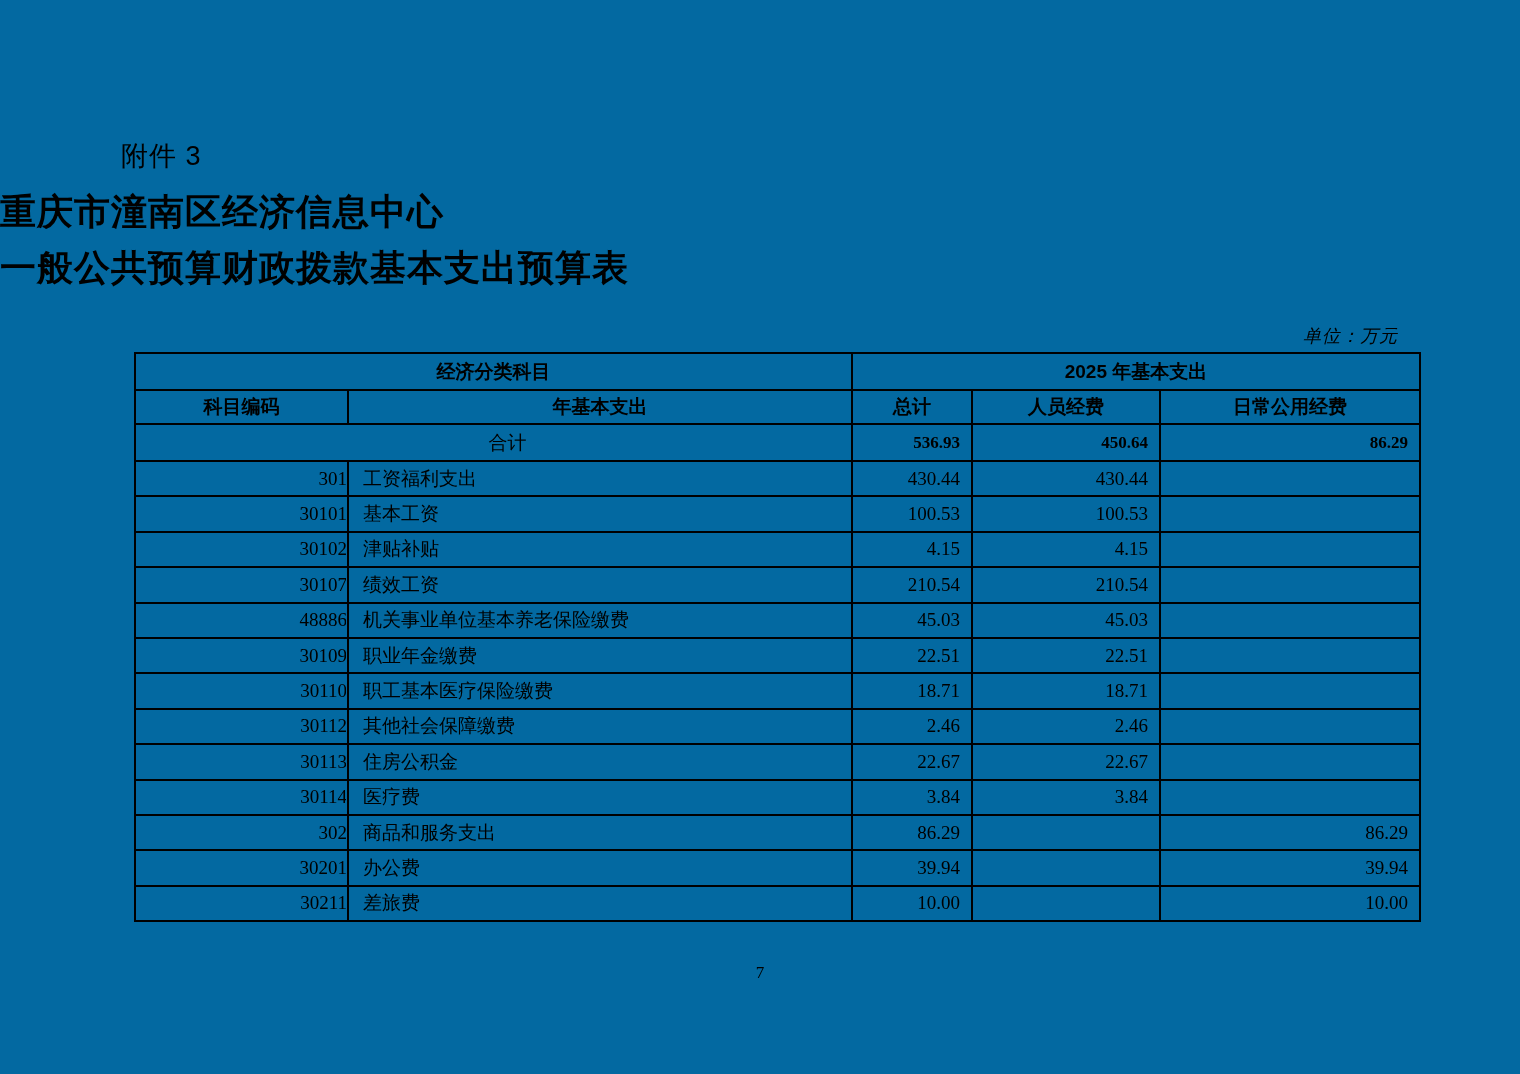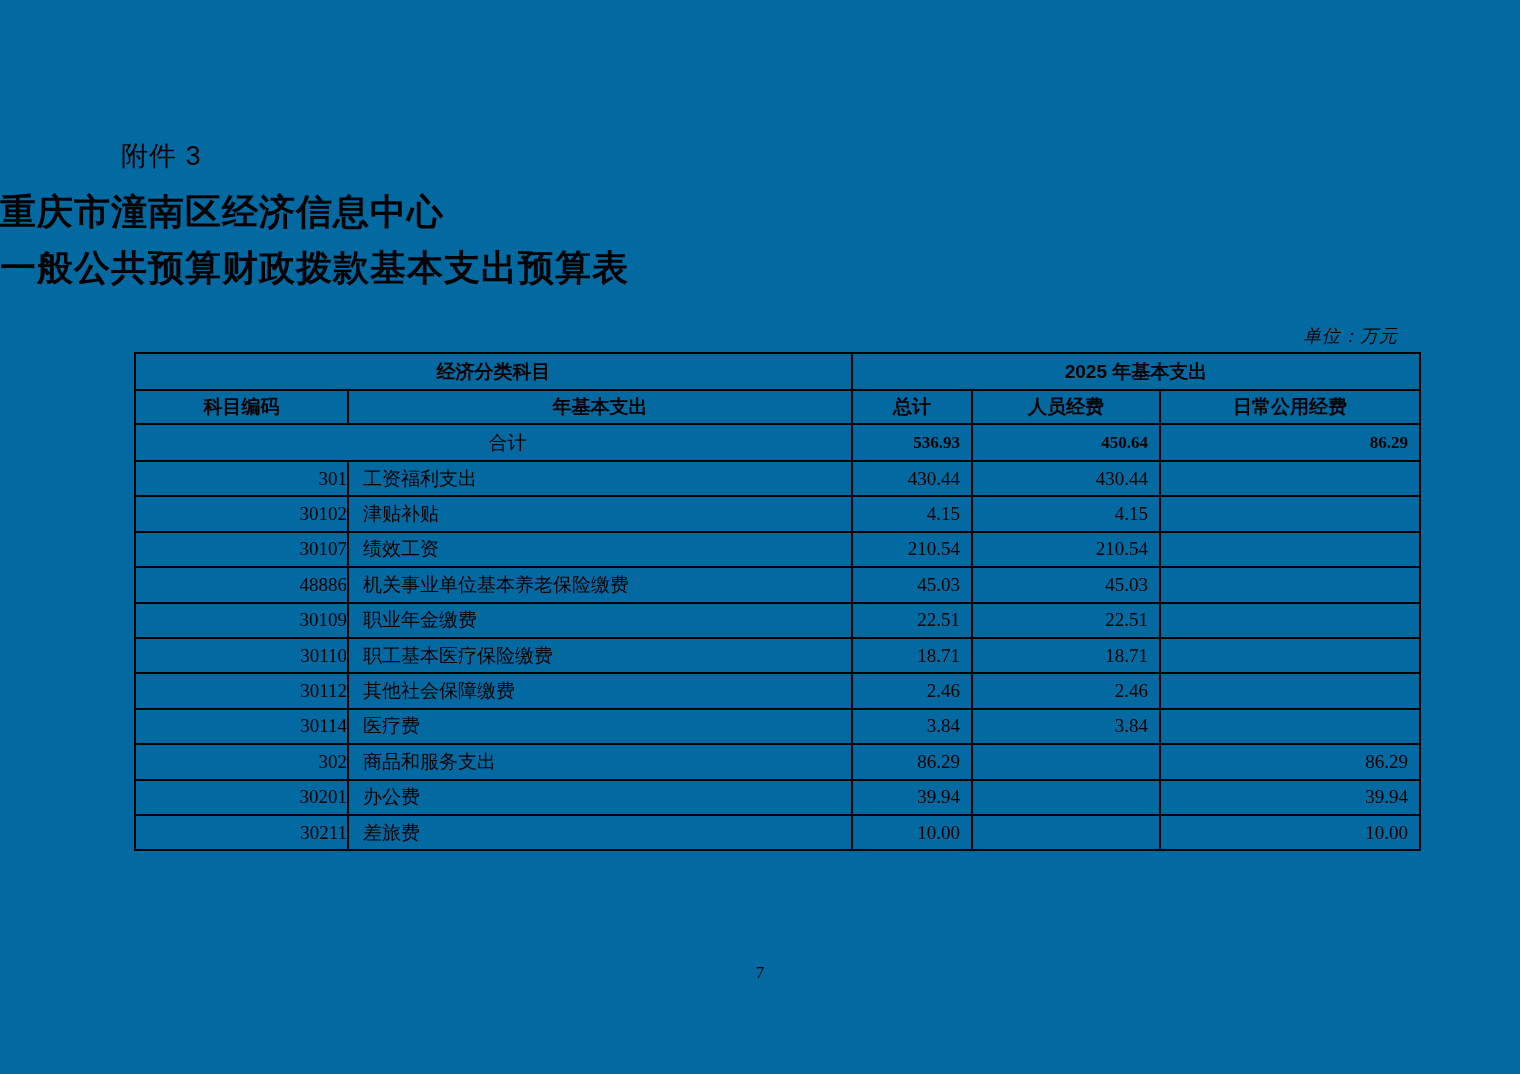--- a/index.html
+++ b/index.html
@@ -132,20 +132,27 @@
       </tr>
 
   <tr class="data-row">
     <td class="cell code">301</td>
     <td class="cell name">工资福利支出</td>
     <td class="cell num">430.44</td>
     <td class="cell num">430.44</td>
     <td class="cell num"></td>
   </tr>
 
+  <tr class="data-row">
+    <td class="cell code indent">30101</td>
+    <td class="cell name">基本工资</td>
+    <td class="cell num">100.53</td>
+    <td class="cell num">100.53</td>
+    <td class="cell num"></td>
+  </tr>
 
   <tr class="data-row">
     <td class="cell code indent">30102</td>
     <td class="cell name">津贴补贴</td>
     <td class="cell num">4.15</td>
     <td class="cell num">4.15</td>
     <td class="cell num"></td>
   </tr>
 
   <tr class="data-row">
@@ -181,20 +188,27 @@
   </tr>
 
   <tr class="data-row">
     <td class="cell code indent">30112</td>
     <td class="cell name">其他社会保障缴费</td>
     <td class="cell num">2.46</td>
     <td class="cell num">2.46</td>
     <td class="cell num"></td>
   </tr>
 
+  <tr class="data-row">
+    <td class="cell code indent">30113</td>
+    <td class="cell name">住房公积金</td>
+    <td class="cell num">22.67</td>
+    <td class="cell num">22.67</td>
+    <td class="cell num"></td>
+  </tr>
 
   <tr class="data-row">
     <td class="cell code indent">30114</td>
     <td class="cell name">医疗费</td>
     <td class="cell num">3.84</td>
     <td class="cell num">3.84</td>
     <td class="cell num"></td>
   </tr>
 
   <tr class="data-row">

